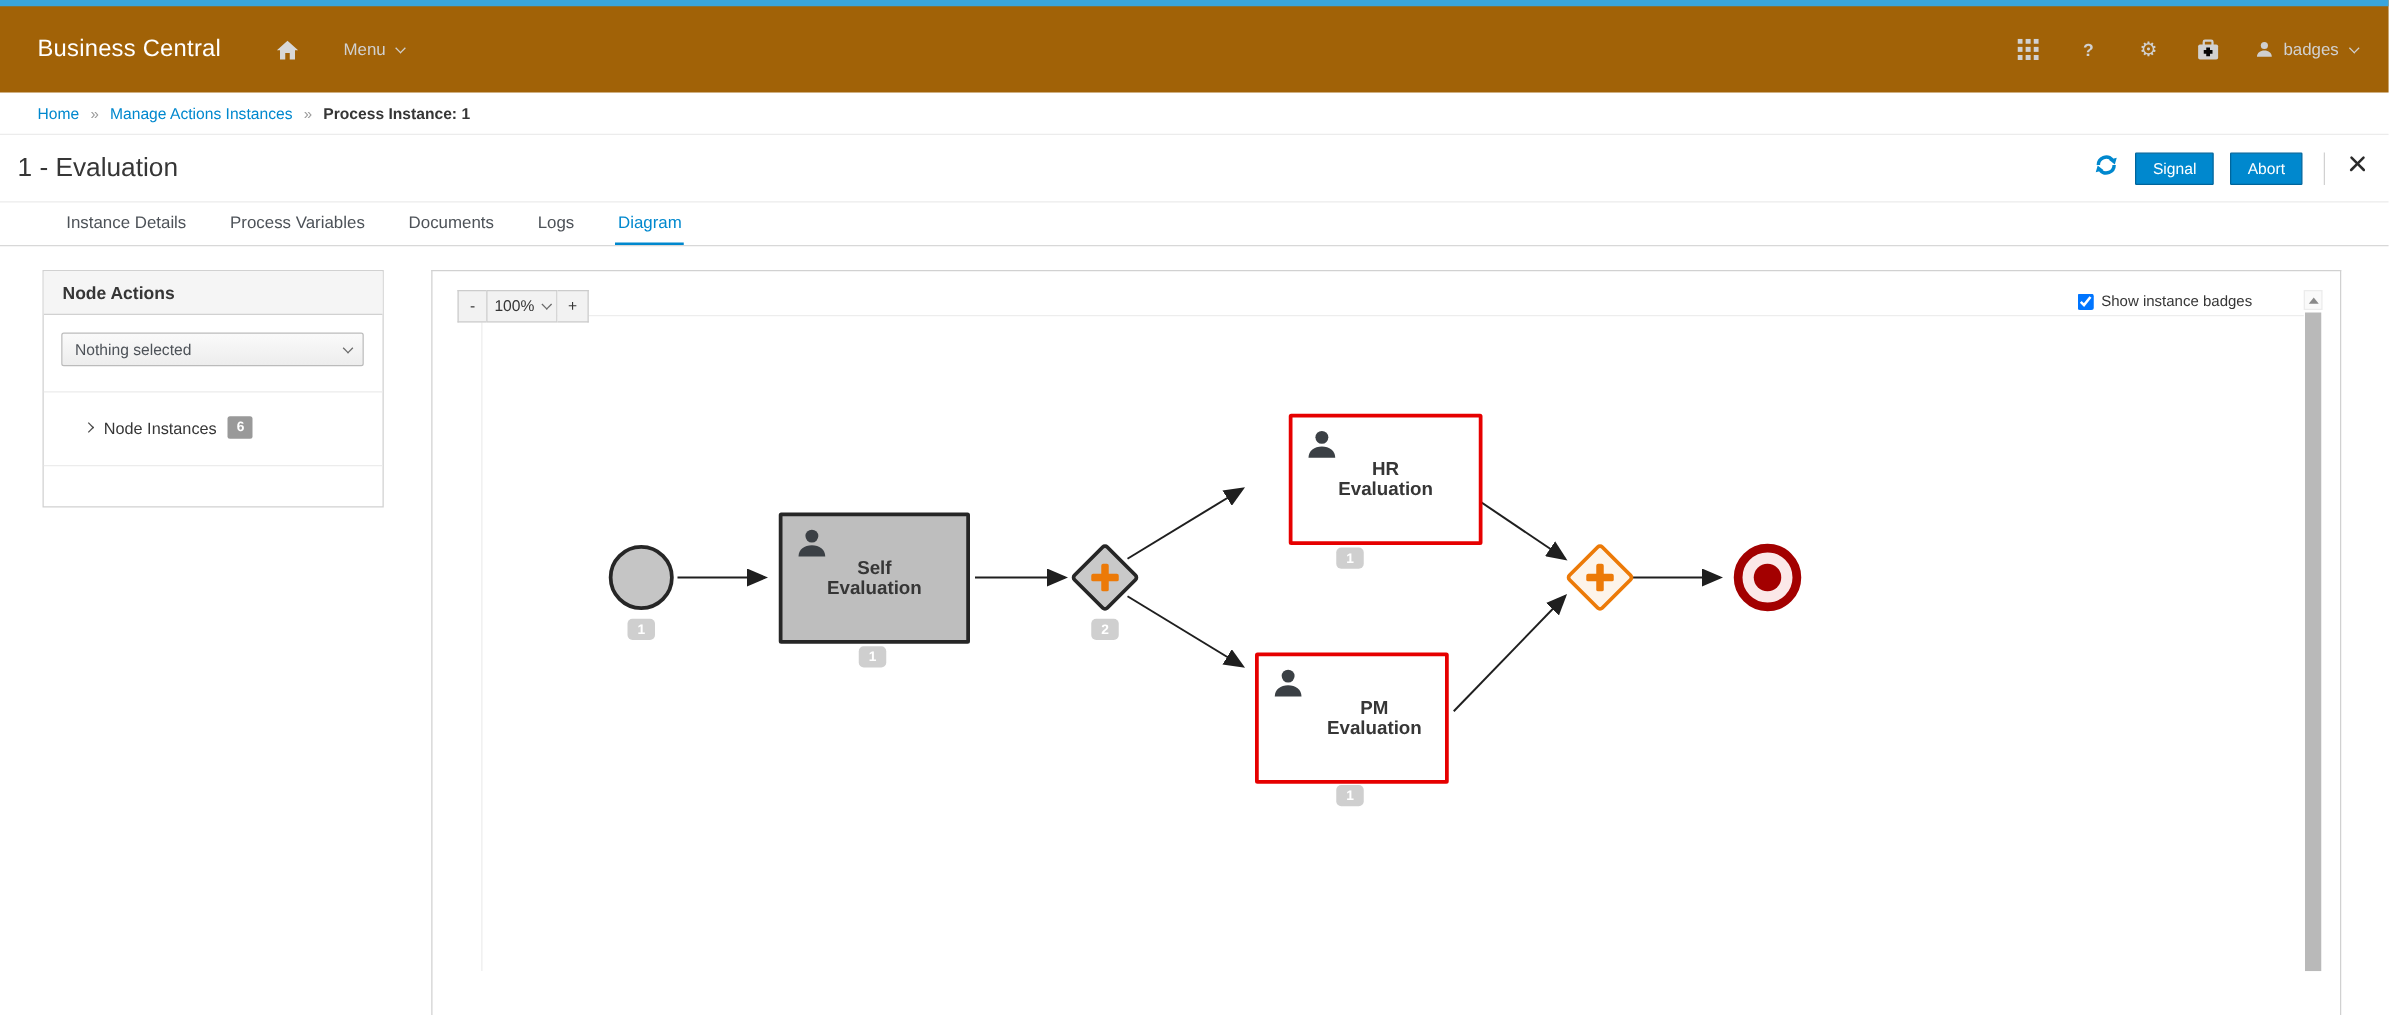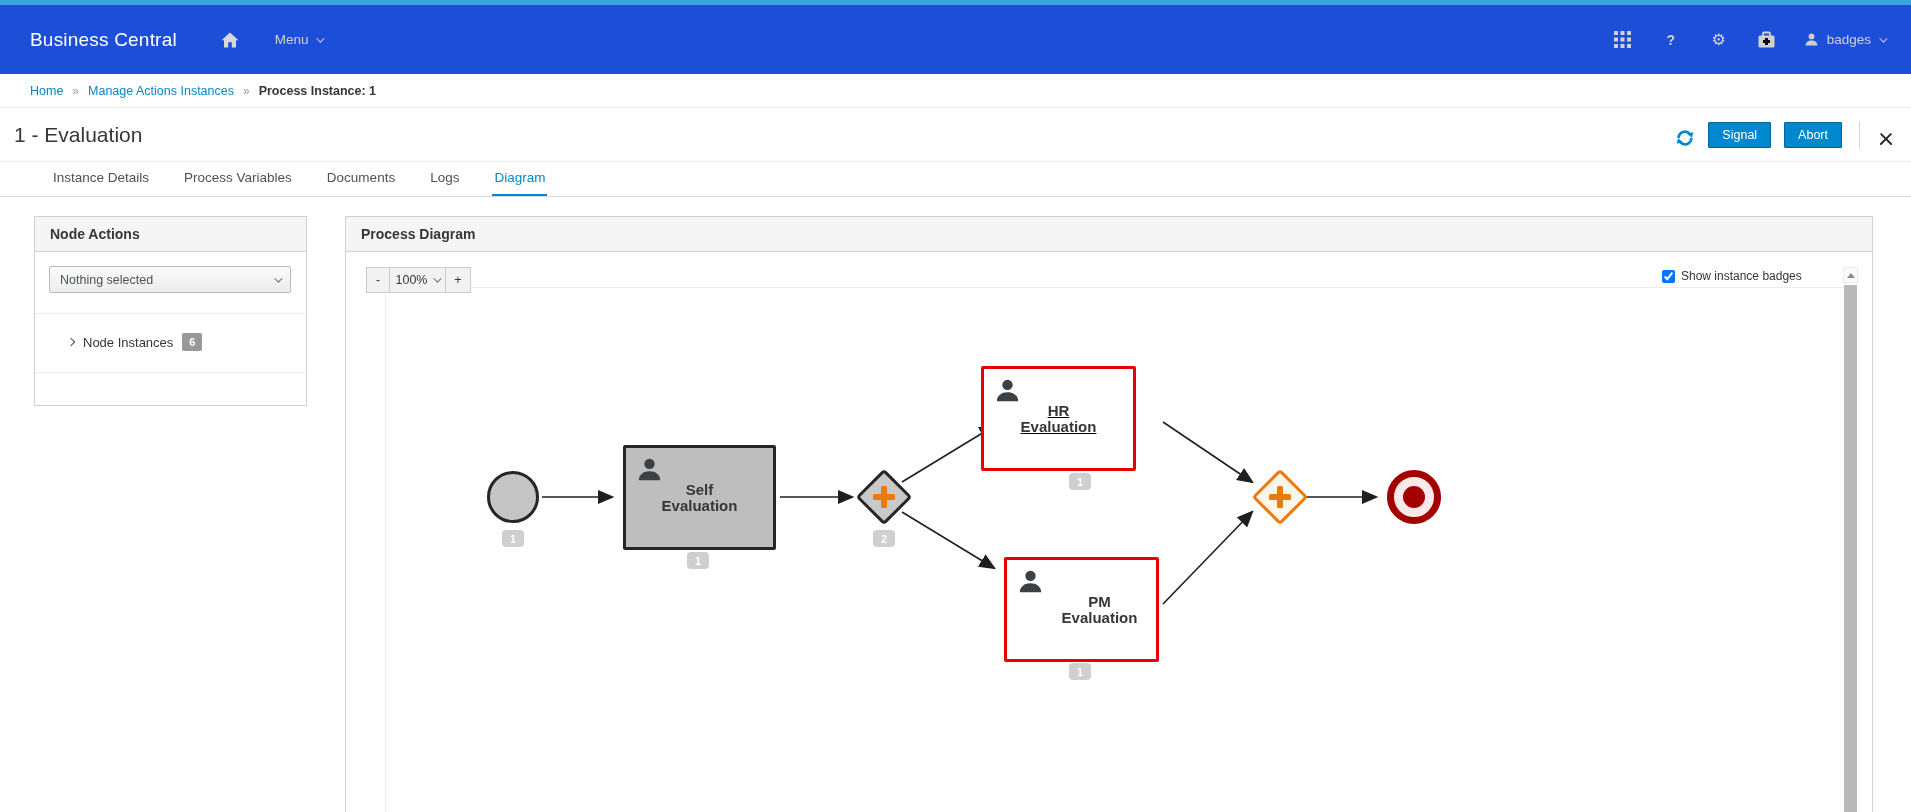--- a/index.html
+++ b/index.html
@@ -2,21 +2,21 @@
 <html><head>
 <meta charset="utf-8">
 <style>
   * { margin:0; padding:0; box-sizing:border-box; }
   html,body { width:1911px; height:812px; background:#fff; overflow:hidden;
               font-family:"Liberation Sans", sans-serif; }
   .page { position:relative; width:1911px; height:812px; }
 
   
   .masthead { position:absolute; left:0; top:0; width:1911px; height:74px;
-              background:#1d4ed8; border-top:5px solid #39a5dc;
+              background:#a16207; border-top:5px solid #39a5dc;
               display:flex; align-items:center; color:#d1d1d1; }
   .brand { color:#fff; font-size:19px; margin-left:30px; letter-spacing:.2px; }
   .nav-home { margin-left:44px; display:flex; align-items:center; cursor:pointer; }
   .nav-menu { margin-left:36px; font-size:13.5px; display:flex; align-items:center; gap:7px; cursor:pointer; }
   .mast-right { margin-left:auto; margin-right:26px; display:flex; align-items:center; gap:26px; }
   .mast-icon { display:flex; align-items:center; justify-content:center; width:22px; height:22px; cursor:pointer; }
   .help-glyph { font-size:14px; font-weight:bold; color:#d1d1d1; }
   .gear-glyph { font-size:16px; color:#d1d1d1; }
   .user-box { display:flex; align-items:center; gap:8px; font-size:13.5px; cursor:pointer; }
   .chev { display:inline-block; width:6px; height:6px; border-right:1.5px solid currentColor;
@@ -29,21 +29,21 @@
                     display:flex; align-items:center; padding-left:30px;
                     border-bottom:1px solid #ececec; font-size:12.5px; }
   .crumb-link { color:#0088ce; text-decoration:none; cursor:pointer; }
   .crumb-current { color:#363636; font-weight:bold; }
   .crumb-sep { color:#9c9c9c; margin:0 9px; font-size:12px; }
 
   
   .title-bar { position:absolute; left:0; top:108px; width:1911px; height:54px;
                display:flex; align-items:center; border-bottom:1px solid #ececec; }
   .page-title { font-size:21px; color:#363636; margin-left:14px; font-weight:400; }
-  .title-actions { margin-left:auto; margin-right:16px; display:flex; align-items:flex-end; gap:13px; }
+  .title-actions { margin-left:auto; margin-right:16px; display:flex; align-items:flex-start; gap:13px; }
   .btn-primary { background:#0088ce; border:1px solid #00659c; color:#fff; font-size:12.5px;
                  padding:5px 13px; border-radius:1px; cursor:pointer;
                  font-family:"Liberation Sans", sans-serif; }
   .vdivider { width:1px; height:26px; background:#d1d1d1; margin:0 4px; }
   .close-x { position:relative; width:18px; height:18px; cursor:pointer; }
   .close-x::before, .close-x::after { content:""; position:absolute; left:1px; top:8px;
        width:16px; height:2.4px; background:#2b2b2b; border-radius:1px; }
   .close-x::before { transform:rotate(45deg); }
   .close-x::after  { transform:rotate(-45deg); }
 
@@ -110,21 +110,21 @@
   .diagram-layer { position:absolute; inset:0; }
   .edges { position:absolute; left:0; top:0; }
 
   .start-event { position:absolute; left:141px; top:219px; width:52px; height:52px;
                  border-radius:50%; background:#c5c5c5; border:3px solid #262626; cursor:pointer; }
   .task-node { position:absolute; width:153px; height:105px; border:3px solid #262626;
                background:#bebebe; border-radius:2px; display:flex; flex-direction:column;
                align-items:center; justify-content:center; cursor:pointer; }
   .task-node.error { width:155px; background:#fff; border-color:#e60000; }
   .task-self { left:277px; top:193px; }
-  .task-hr   { left:635px; top:114px;text-decoration:underline; }
+  .task-hr   { left:685px; top:114px; }
   .task-pm   { left:658px; top:305px;padding-left:36px; }
   .task-label { font-size:15px; font-weight:bold; color:#363636; line-height:16px; text-align:center; }
   .task-user-icon { position:absolute; left:10px; top:8px; }
 
   .gateway { position:absolute; width:40px; height:40px; transform:rotate(45deg);
              background:#c9c9c9; border:3px solid #262626; border-radius:4px; cursor:pointer; }
   .gw-split { left:518px; top:225px; }
   .gw-join  { left:914px; top:225px; background:#fdf4ea; border-color:#ec7a08; }
   .gw-plus { position:absolute; width:24px; height:24px; z-index:3; pointer-events:none; }
   .gw-plus-split { left:526px; top:233px; }
@@ -250,21 +250,20 @@
       <div class="na-instances">
         <span class="chev chev-right"></span>
         <span class="na-instances-label">Node Instances</span>
         <span class="count-badge">6</span>
       </div>
       <div class="na-hr" style="top:120px;"></div>
     </div>
   </section>
 
   <section class="panel proc-diagram">
-    <div class="panel-heading">Process Diagram</div>
     <div class="pd-body">
 
       <div class="canvas-sheet"></div>
 
       <div class="zoom-group">
         <button class="zoom-btn zoom-out">-</button>
         <button class="zoom-btn zoom-level">
           <span>100%</span>
           <span class="chev chev-down"></span>
         </button>

